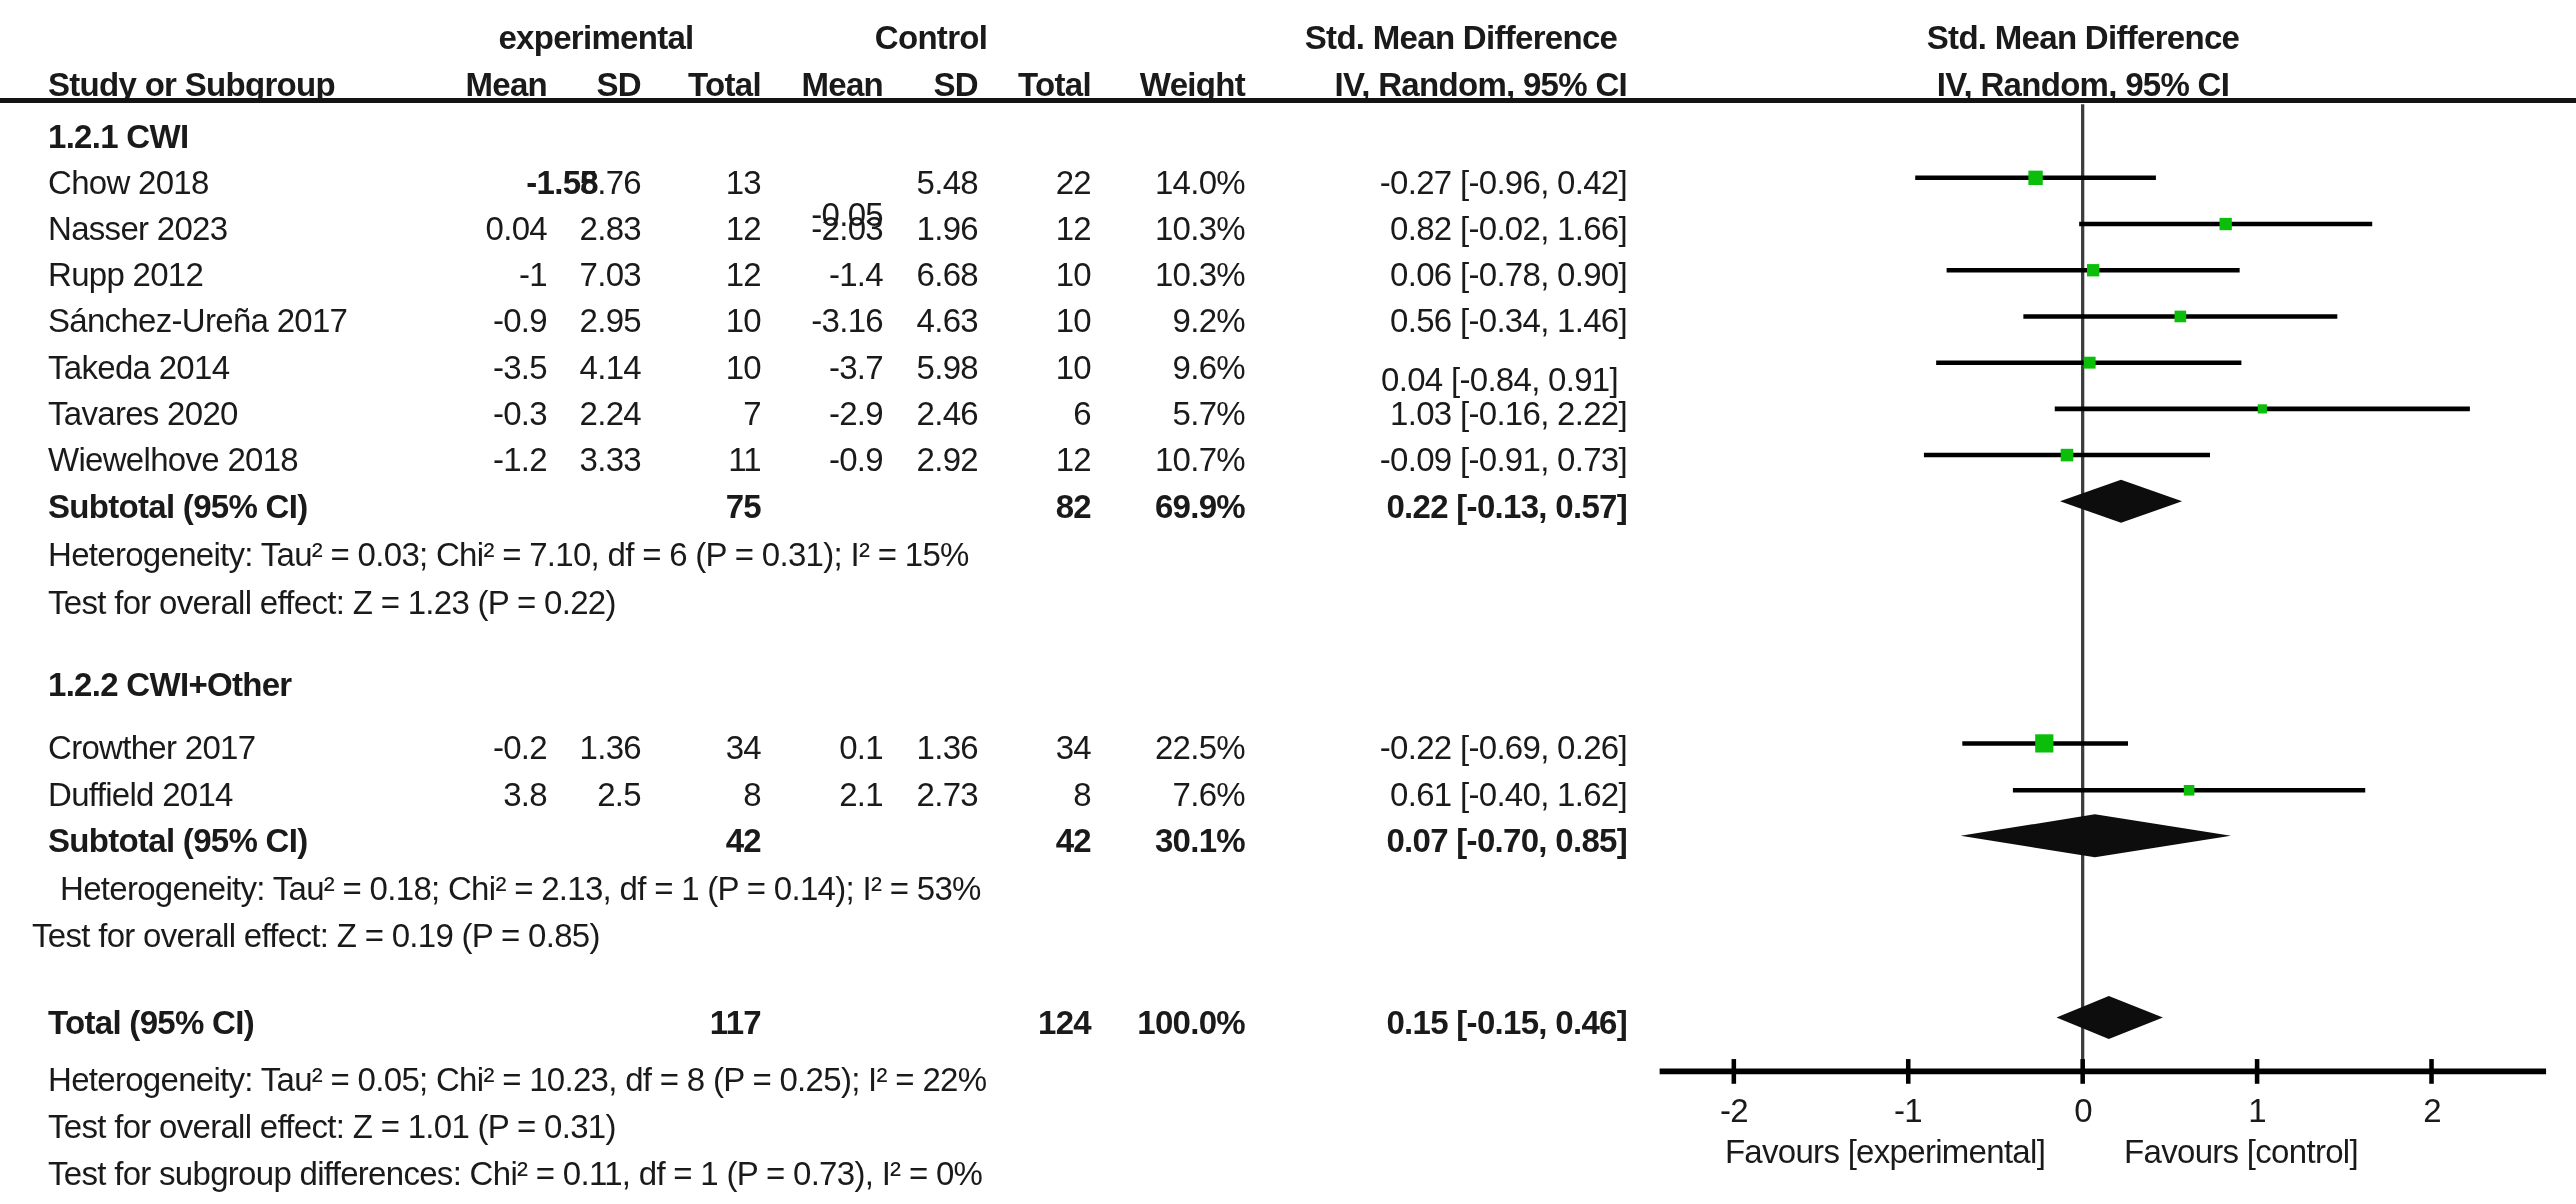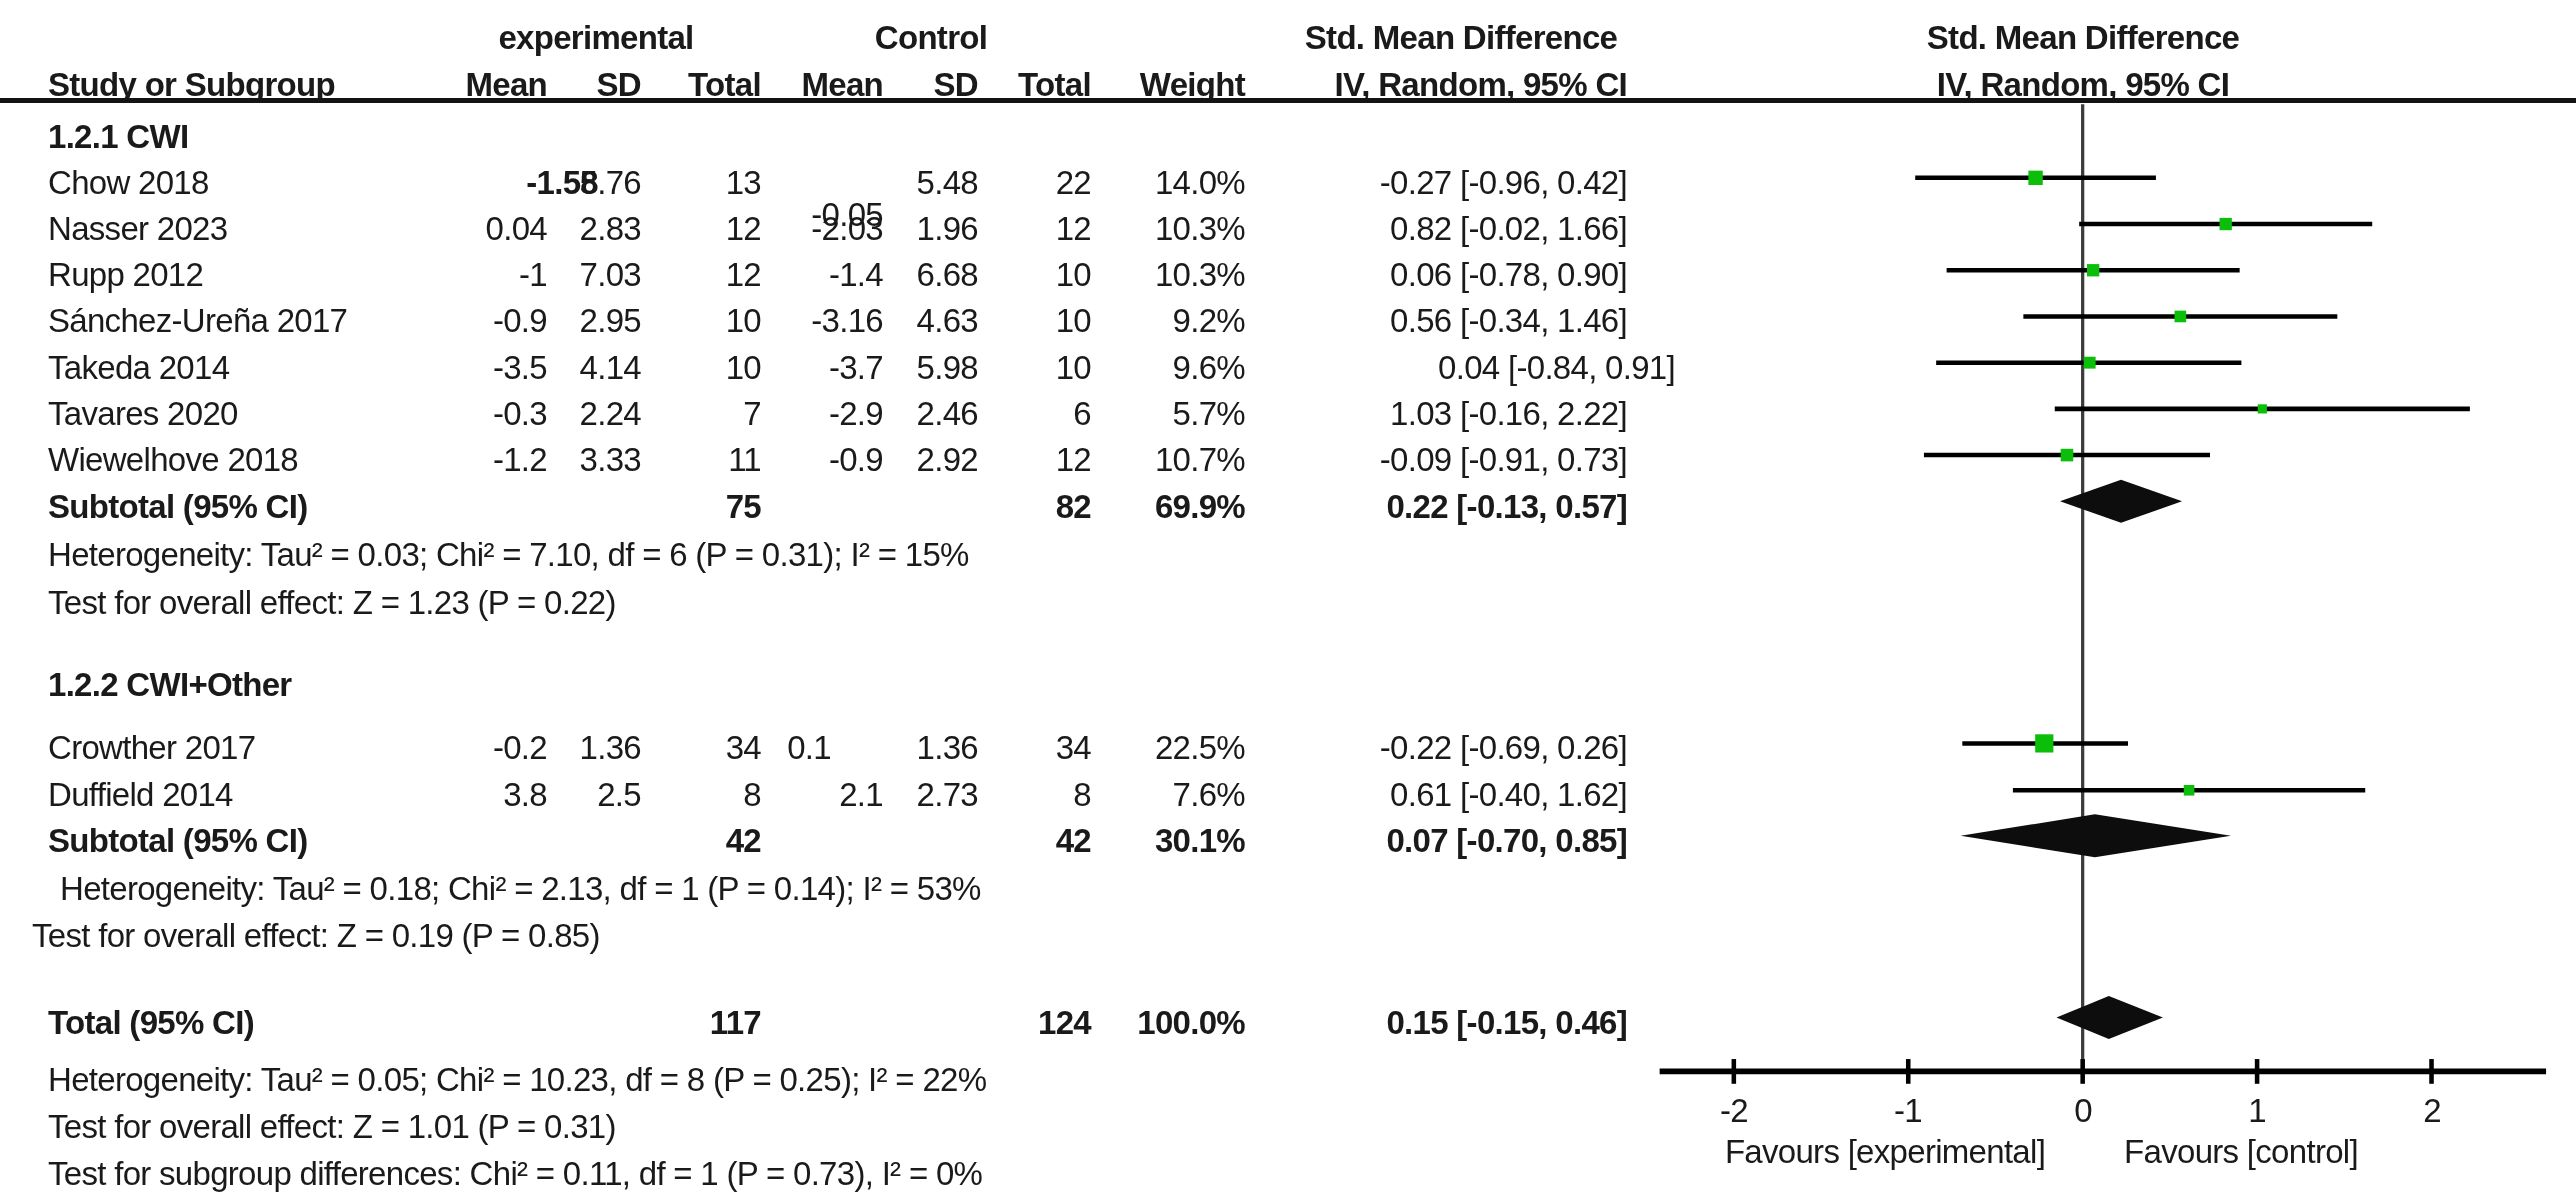--- a/index.html
+++ b/index.html
@@ -89,21 +89,21 @@
       </div>
       <div class="row" style="top: 345px;">
         <span style="left: 48px;">Takeda 2014</span>
         <span style="right: 2029px;">-3.5</span>
         <span style="right: 1935px;">4.14</span>
         <span style="right: 1815px;">10</span>
         <span style="right: 1693px;">-3.7</span>
         <span style="right: 1598px;">5.98</span>
         <span style="right: 1485px;">10</span>
         <span style="right: 1331px;">9.6%</span>
-        <span style="right: 901px;">0.04 [-0.84, 0.91]</span>
+        <span style="right: 958px; margin-top: 12px;">0.04 [-0.84, 0.91]</span>
       </div>
       <div class="row" style="top: 391px;">
         <span style="left: 48px;">Tavares 2020</span>
         <span style="right: 2029px;">-0.3</span>
         <span style="right: 1935px;">2.24</span>
         <span style="right: 1815px;">7</span>
         <span style="right: 1693px;">-2.9</span>
         <span style="right: 1598px;">2.46</span>
         <span style="right: 1485px;">6</span>
         <span style="right: 1331px;">5.7%</span>
@@ -134,21 +134,21 @@
         <span style="left: 48px;">Test for overall effect: Z = 1.23 (P = 0.22)</span>
       </div>
       <div class="row bold" style="top: 662px;">
         <span style="left: 48px;">1.2.2 CWI+Other</span>
       </div>
       <div class="row" style="top: 725px;">
         <span style="left: 48px;">Crowther 2017</span>
         <span style="right: 2029px;">-0.2</span>
         <span style="right: 1935px;">1.36</span>
         <span style="right: 1815px;">34</span>
-        <span style="right: 1745px;">0.1</span>
+        <span style="right: 1693px;">0.1</span>
         <span style="right: 1598px;">1.36</span>
         <span style="right: 1485px;">34</span>
         <span style="right: 1331px;">22.5%</span>
         <span style="right: 949px;">-0.22 [-0.69, 0.26]</span>
       </div>
       <div class="row" style="top: 772px;">
         <span style="left: 48px;">Duffield 2014</span>
         <span style="right: 2029px;">3.8</span>
         <span style="right: 1935px;">2.5</span>
         <span style="right: 1815px;">8</span>

